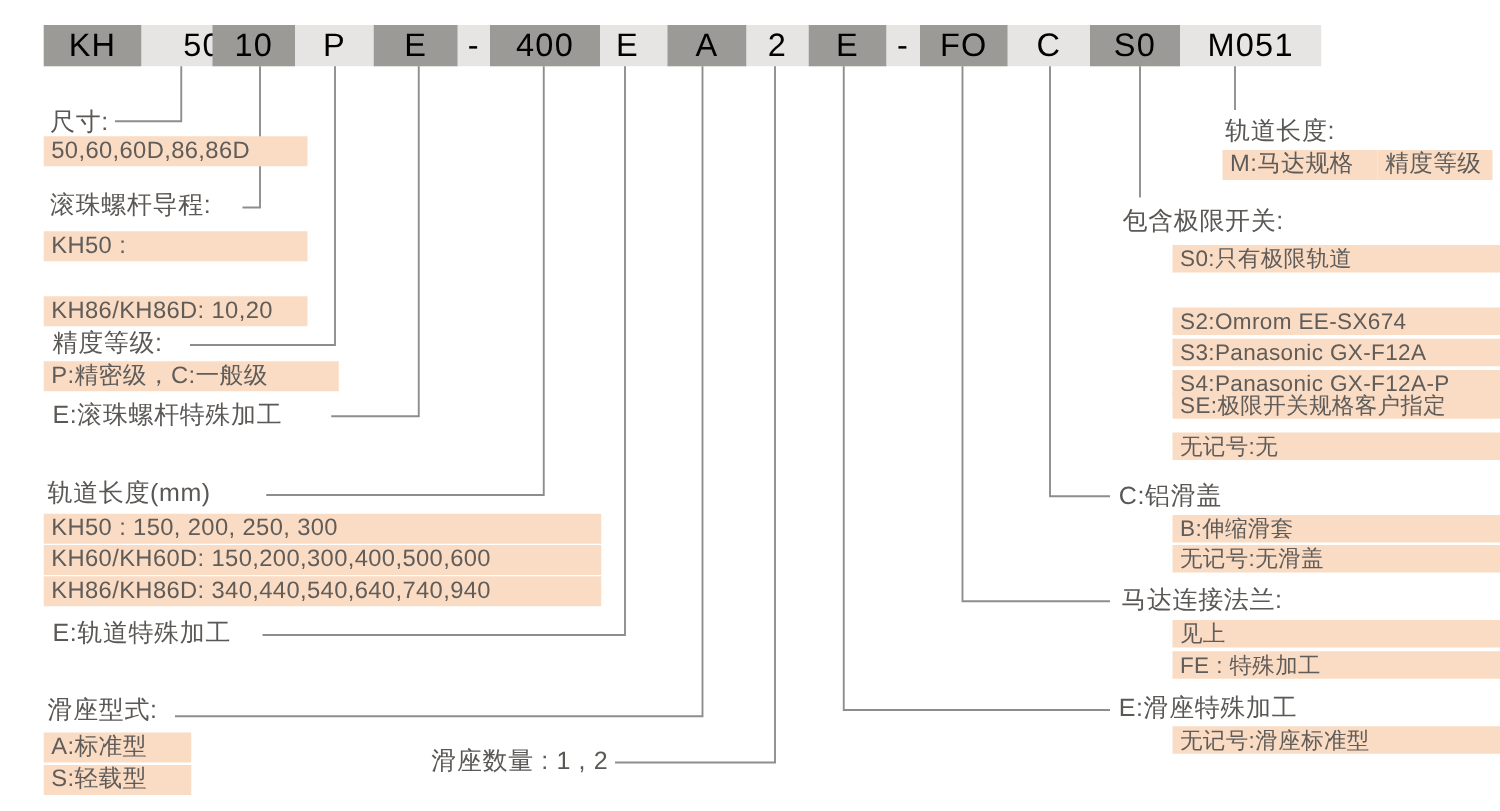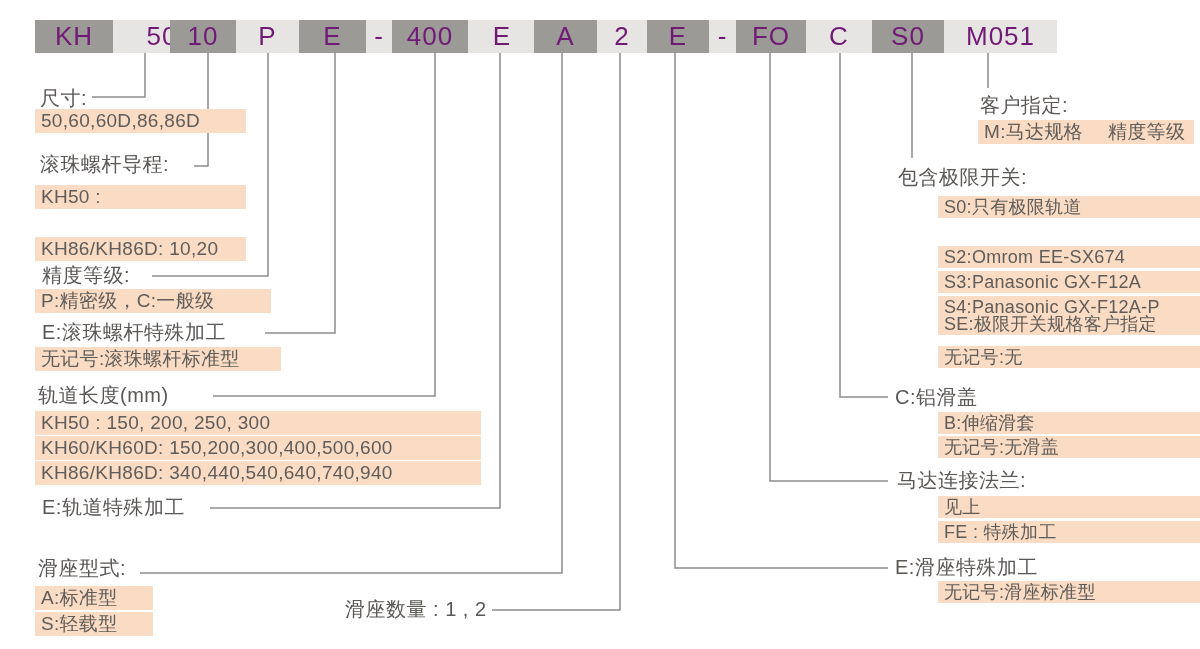--- a/index.html
+++ b/index.html
@@ -4,21 +4,21 @@
 <style>
   html,body{margin:0;padding:0;background:#ffffff;}
   #canvas{
     position:relative;width:1200px;height:649px;background:#ffffff;overflow:hidden;
     font-family:"Liberation Sans","DejaVu Sans",sans-serif;color:#5a5755;
   }
   
   .code-bar{position:absolute;top:20px;left:35px;width:1022px;height:33px;background:#e7e5e3;}
   .seg{
     position:absolute;top:0;height:33px;line-height:33px;text-align:center;
-    font-size:26px;color:#701a75;letter-spacing:1px;
+    font-size:26px;color:#000000;letter-spacing:1px;
   }
   .seg.dark{background:#9c9a97;}
   
   svg.lines{position:absolute;left:0;top:0;}
   polyline{fill:none;stroke:#8f8d8b;stroke-width:1.5;}
   
   .lbl{position:absolute;font-size:20px;line-height:24px;color:#5a5755;letter-spacing:0.5px;white-space:nowrap;}
   .hl{
     position:absolute;background:#fadbc3;font-size:19px;color:#5f5c59;
     padding-left:6px;white-space:nowrap;letter-spacing:0.3px;
@@ -31,21 +31,21 @@
 
 <div id="canvas">
 
   <div class="code-bar">
     <div class="seg dark" style="left:0px;width:78px">KH</div>
     <div class="seg" style="left:90px;width:74px">50</div>
     <div class="seg dark" style="left:135px;width:66px">10</div>
     <div class="seg" style="left:201px;width:63px">P</div>
     <div class="seg dark" style="left:264px;width:67px">E</div>
     <div class="seg" style="left:331px;width:26px">-</div>
-    <div class="seg dark" style="left:357px;width:76px">400</div>
+    <div class="seg dark" style="left:357px;width:88px">400</div>
     <div class="seg" style="left:435px;width:64px">E</div>
     <div class="seg dark" style="left:499px;width:63px">A</div>
     <div class="seg" style="left:562px;width:50px">2</div>
     <div class="seg dark" style="left:612px;width:62px">E</div>
     <div class="seg" style="left:674px;width:27px">-</div>
     <div class="seg dark" style="left:701px;width:70px">FO</div>
     <div class="seg" style="left:771px;width:66px">C</div>
     <div class="seg dark" style="left:837px;width:72px">S0</div>
     <div class="seg" style="left:909px;width:113px">M051</div>
   </div>
@@ -70,36 +70,35 @@
   <div class="hl h24" style="left:35px;top:109px;width:205px">50,60,60D,86,86D</div>
 
   <div class="lbl" style="left:40px;top:152px">滚珠螺杆导程:</div>
   <div class="hl h24" style="left:35px;top:185px;width:205px">KH50 :</div>
   <div class="hl h24" style="left:35px;top:237px;width:205px">KH86/KH86D: 10,20</div>
 
   <div class="lbl" style="left:42px;top:263px">精度等级:</div>
   <div class="hl h24" style="left:35px;top:289px;width:230px">P:精密级，C:一般级</div>
 
   <div class="lbl" style="left:42px;top:320px">E:滚珠螺杆特殊加工</div>
-  <div class="hl h24" style="left:35px;top:347px;width:240px">无记号:滚珠螺杆标准型</div>
 
   <div class="lbl" style="left:38px;top:383px">轨道长度(mm)</div>
   <div class="hl h24" style="left:35px;top:411px;width:440px">KH50 : 150, 200, 250, 300</div>
   <div class="hl h24" style="left:35px;top:436px;width:440px">KH60/KH60D: 150,200,300,400,500,600</div>
   <div class="hl h24" style="left:35px;top:461px;width:440px">KH86/KH86D: 340,440,540,640,740,940</div>
 
   <div class="lbl" style="left:42px;top:495px">E:轨道特殊加工</div>
 
   <div class="lbl" style="left:38px;top:556px">滑座型式:</div>
   <div class="hl h24" style="left:35px;top:586px;width:112px">A:标准型</div>
   <div class="hl h24" style="left:35px;top:612px;width:112px">S:轻载型</div>
 
   <div class="lbl" style="left:345px;top:597px">滑座数量 : 1 , 2</div>
 
-  <div class="lbl" style="left:980px;top:93px">客户指定:</div>
+  <div class="lbl" style="left:980px;top:93px">轨道长度:</div>
   <div class="hl h24" style="left:978px;top:120px;width:118px">M:马达规格</div>
   <div class="hl h24" style="left:1102px;top:120px;width:86px">精度等级</div>
 
   <div class="lbl" style="left:898px;top:165px">包含极限开关:</div>
   <div class="hl h22" style="left:897px;top:196px;width:292px">S0:只有极限轨道</div>
   <div class="hl h22" style="left:897px;top:246px;width:292px">S2:Omrom EE-SX674</div>
   <div class="hl h22" style="left:897px;top:271px;width:292px">S3:Panasonic GX-F12A</div>
   <div class="hl h22" style="left:897px;top:296px;width:292px">S4:Panasonic GX-F12A-P</div>
   <div class="hl h22" style="left:897px;top:313px;width:292px">SE:极限开关规格客户指定</div>
   <div class="hl h22" style="left:897px;top:346px;width:292px">无记号:无</div>

